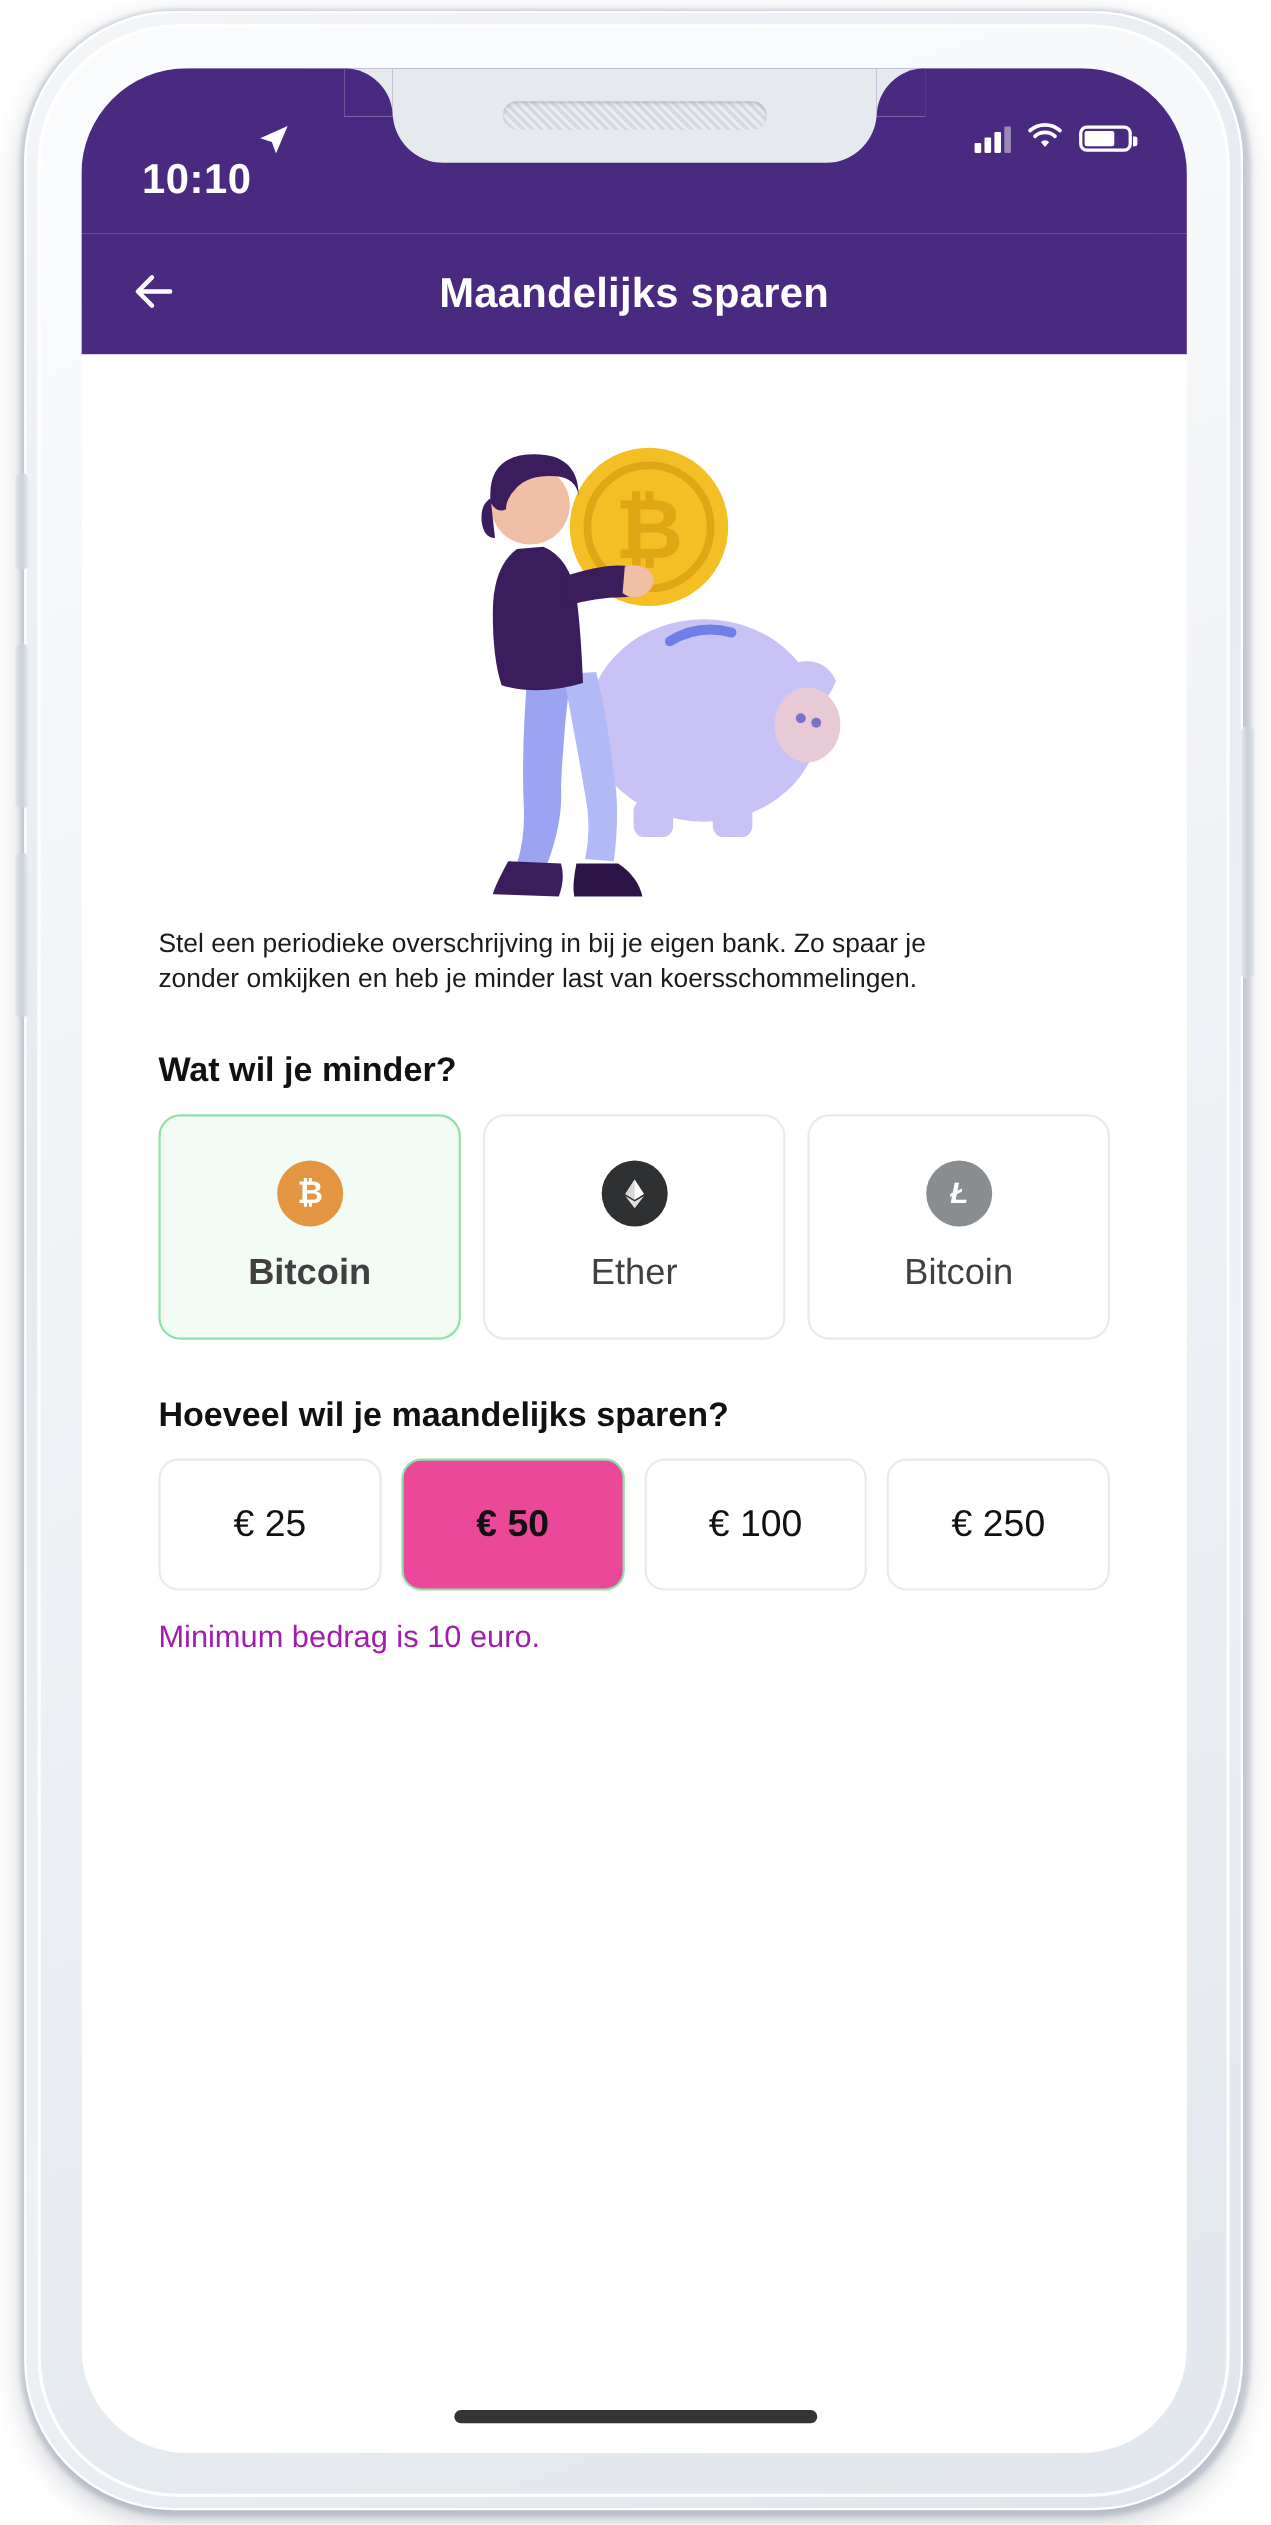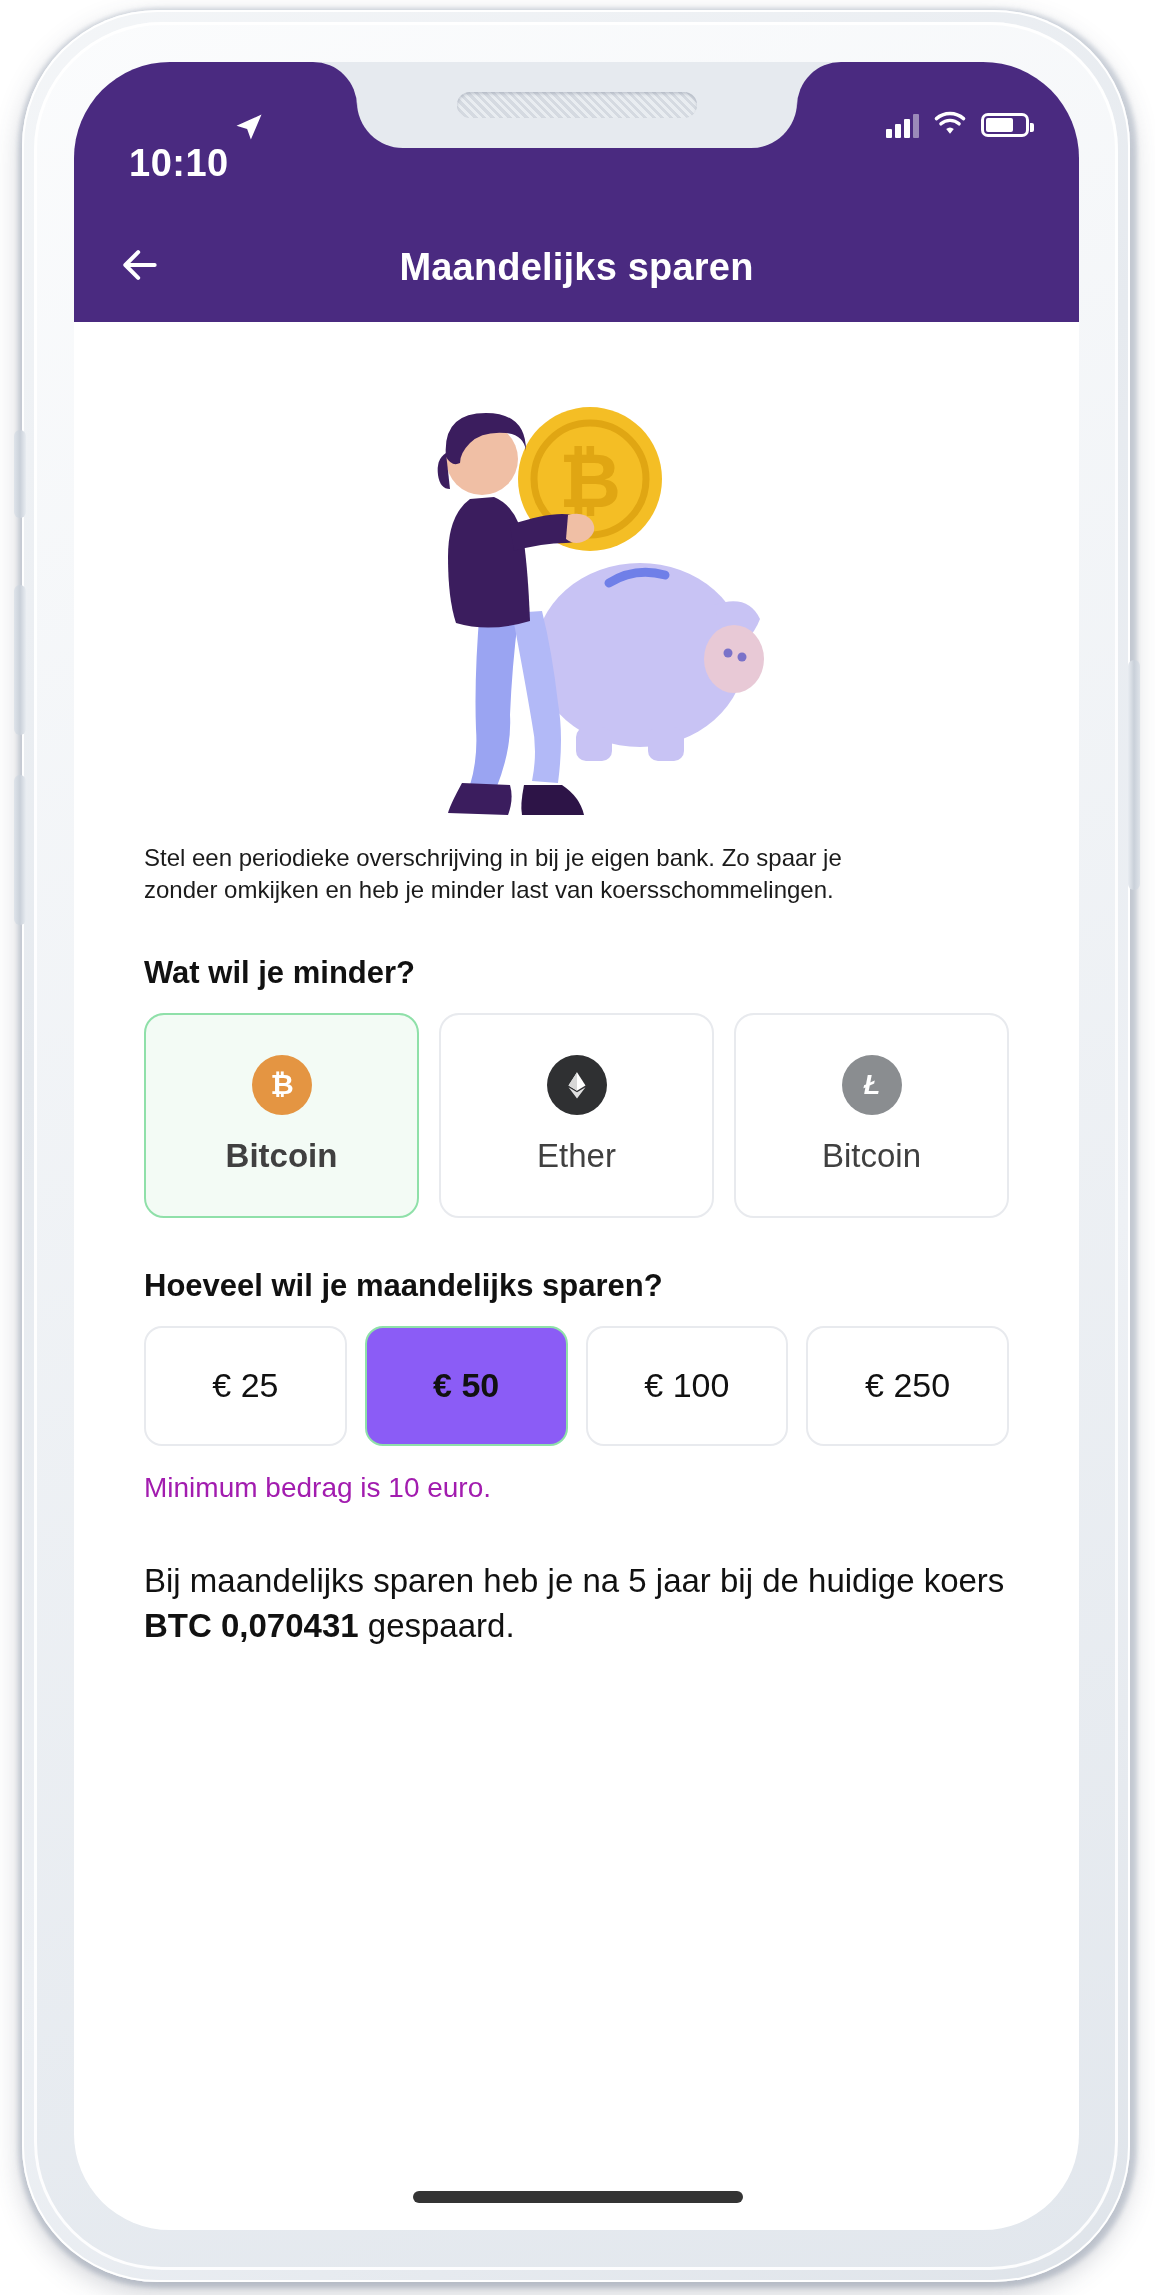--- a/index.html
+++ b/index.html
@@ -253,21 +253,21 @@
     border-radius: 18px;
     background: #ffffff;
     display: flex; align-items: center; justify-content: center;
     font-size: 34px;
     color: #111;
     cursor: pointer;
     text-align: right;
   }
   .amt-card.selected {
     border-color: #8fe0a9;
-    background: #8b5cf6;
+    background: #ec4899;
     font-weight: 700;
   }
 
   .hint {
     font-size: 28px;
     color: #a21caf;
     margin-bottom: 54px;
   }
 
   p.summary {
@@ -437,20 +437,19 @@
 
         <div class="amt-row">
           <div class="amt-card">€ 25</div>
           <div class="amt-card selected">€ 50</div>
           <div class="amt-card">€ 100</div>
           <div class="amt-card">€ 250</div>
         </div>
 
         <div class="hint">Minimum bedrag is 10 euro.</div>
 
-        <p class="summary"><span>Bij maandelijks sparen heb je na 5 jaar bij de huidige koers </span><b>BTC 0,070431</b><span> gespaard.</span></p>
       </div>
     </div>
 
   </div>
 
   <div class="home-bar"></div>
 </div>
 
 </body></html>

